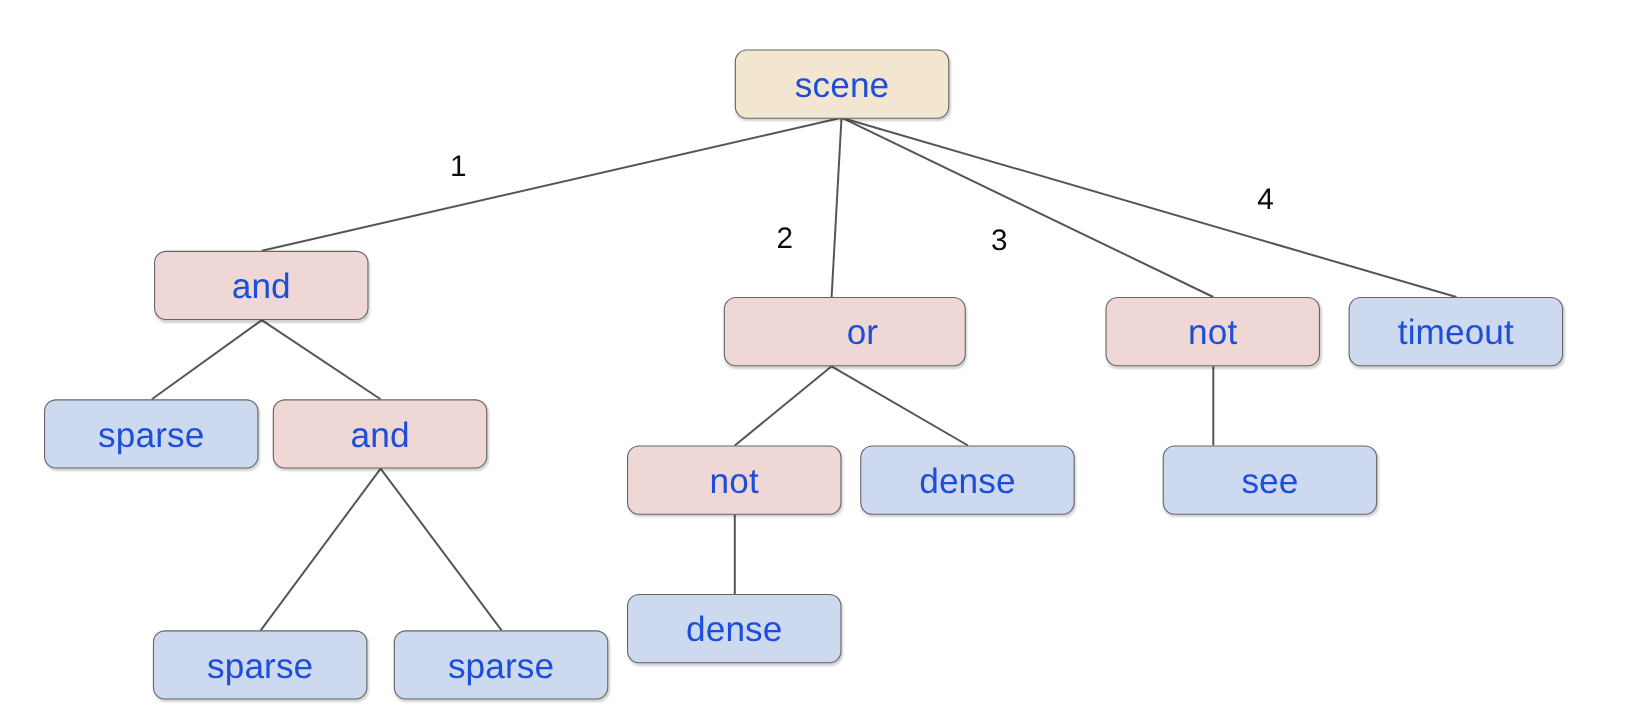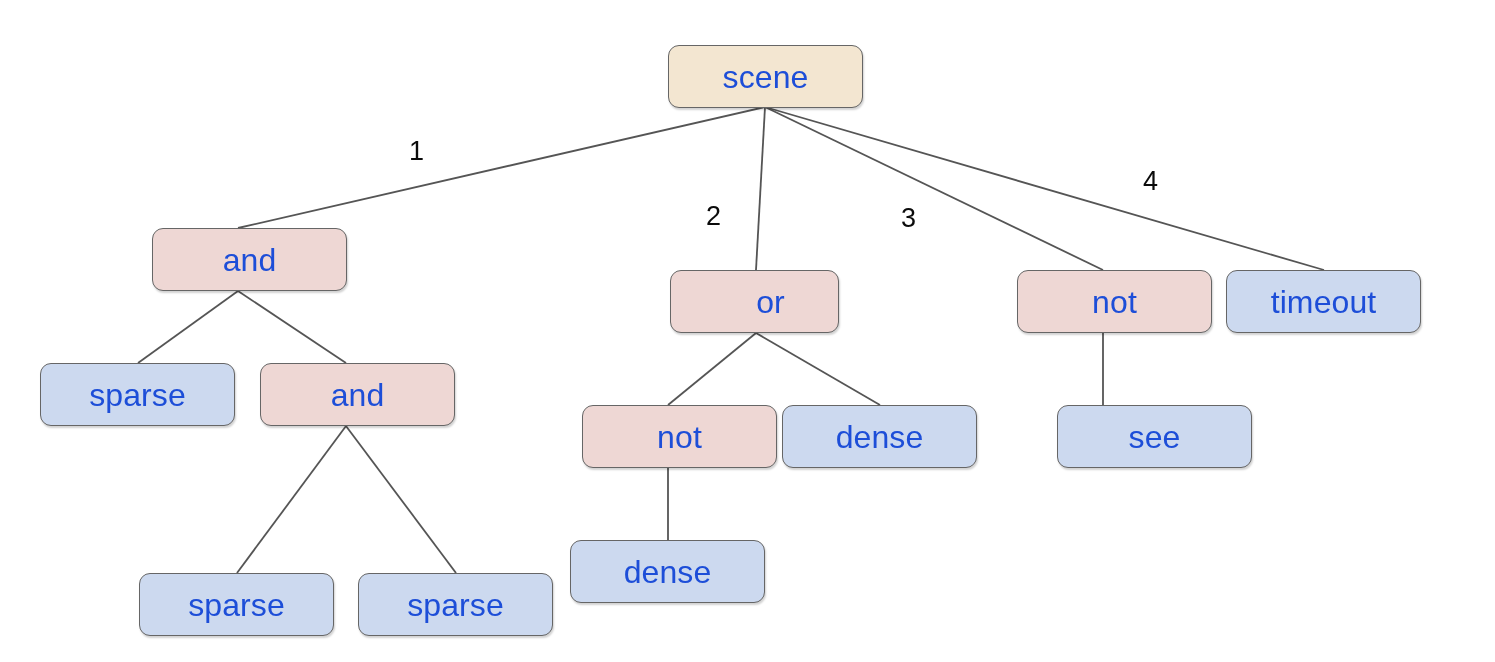--- a/index.html
+++ b/index.html
@@ -36,21 +36,20 @@
     justify-content: center;
     font-size: 32px;
     line-height: 1;
     color: #1d4ed8;
     letter-spacing: 0.1px;
     box-shadow: 1px 2px 2px rgba(0,0,0,0.18);
     white-space: nowrap;
   }
   .node-op {
     background: #eed7d4;
-    margin-left: 12px;
   }
   .node-term {
     background: #ccd9ef;
   }
   .node-root {
     background: #f3e6d1;
   }
   .edge-label {
     position: absolute;
     font-size: 27px;
@@ -76,21 +75,21 @@
       <line x1="756" y1="333" x2="880" y2="405" stroke="#555555" stroke-width="1.8"></line>
       <line x1="668" y1="468" x2="668" y2="540" stroke="#555555" stroke-width="1.8"></line>
       <line x1="1103" y1="333" x2="1103" y2="405" stroke="#555555" stroke-width="1.8"></line>
     </svg>
 <div class="edge-label" style="left: 409px; top: 138px;">1</div>
     <div class="edge-label" style="left: 706px; top: 203px;">2</div>
     <div class="edge-label" style="left: 901px; top: 205px;">3</div>
     <div class="edge-label" style="left: 1143px; top: 168px;">4</div>
     <div class="tree-node node-root" style="left: 668px; top: 45px; width: 195px; height: 63px;">scene</div>
     <div class="tree-node node-op" style="left: 140px; top: 228px; width: 195px; height: 63px;">and</div>
-    <div class="tree-node node-op" style="left: 658px; top: 270px; width: 169px; height: 63px; padding-left: 32px;">or</div>
+    <div class="tree-node node-op" style="left: 658px; top: 270px; width: 220px; height: 63px; padding-left: 32px;">or</div>
     <div class="tree-node node-op" style="left: 1005px; top: 270px; width: 195px; height: 63px;">not</div>
     <div class="tree-node node-term" style="left: 1226px; top: 270px; width: 195px; height: 63px;">timeout</div>
     <div class="tree-node node-term" style="left: 40px; top: 363px; width: 195px; height: 63px;">sparse</div>
     <div class="tree-node node-op" style="left: 248px; top: 363px; width: 195px; height: 63px;">and</div>
     <div class="tree-node node-op" style="left: 570px; top: 405px; width: 195px; height: 63px;">not</div>
     <div class="tree-node node-term" style="left: 782px; top: 405px; width: 195px; height: 63px;">dense</div>
     <div class="tree-node node-term" style="left: 1057px; top: 405px; width: 195px; height: 63px;">see</div>
     <div class="tree-node node-term" style="left: 570px; top: 540px; width: 195px; height: 63px;">dense</div>
     <div class="tree-node node-term" style="left: 139px; top: 573px; width: 195px; height: 63px;">sparse</div>
     <div class="tree-node node-term" style="left: 358px; top: 573px; width: 195px; height: 63px;">sparse</div>

